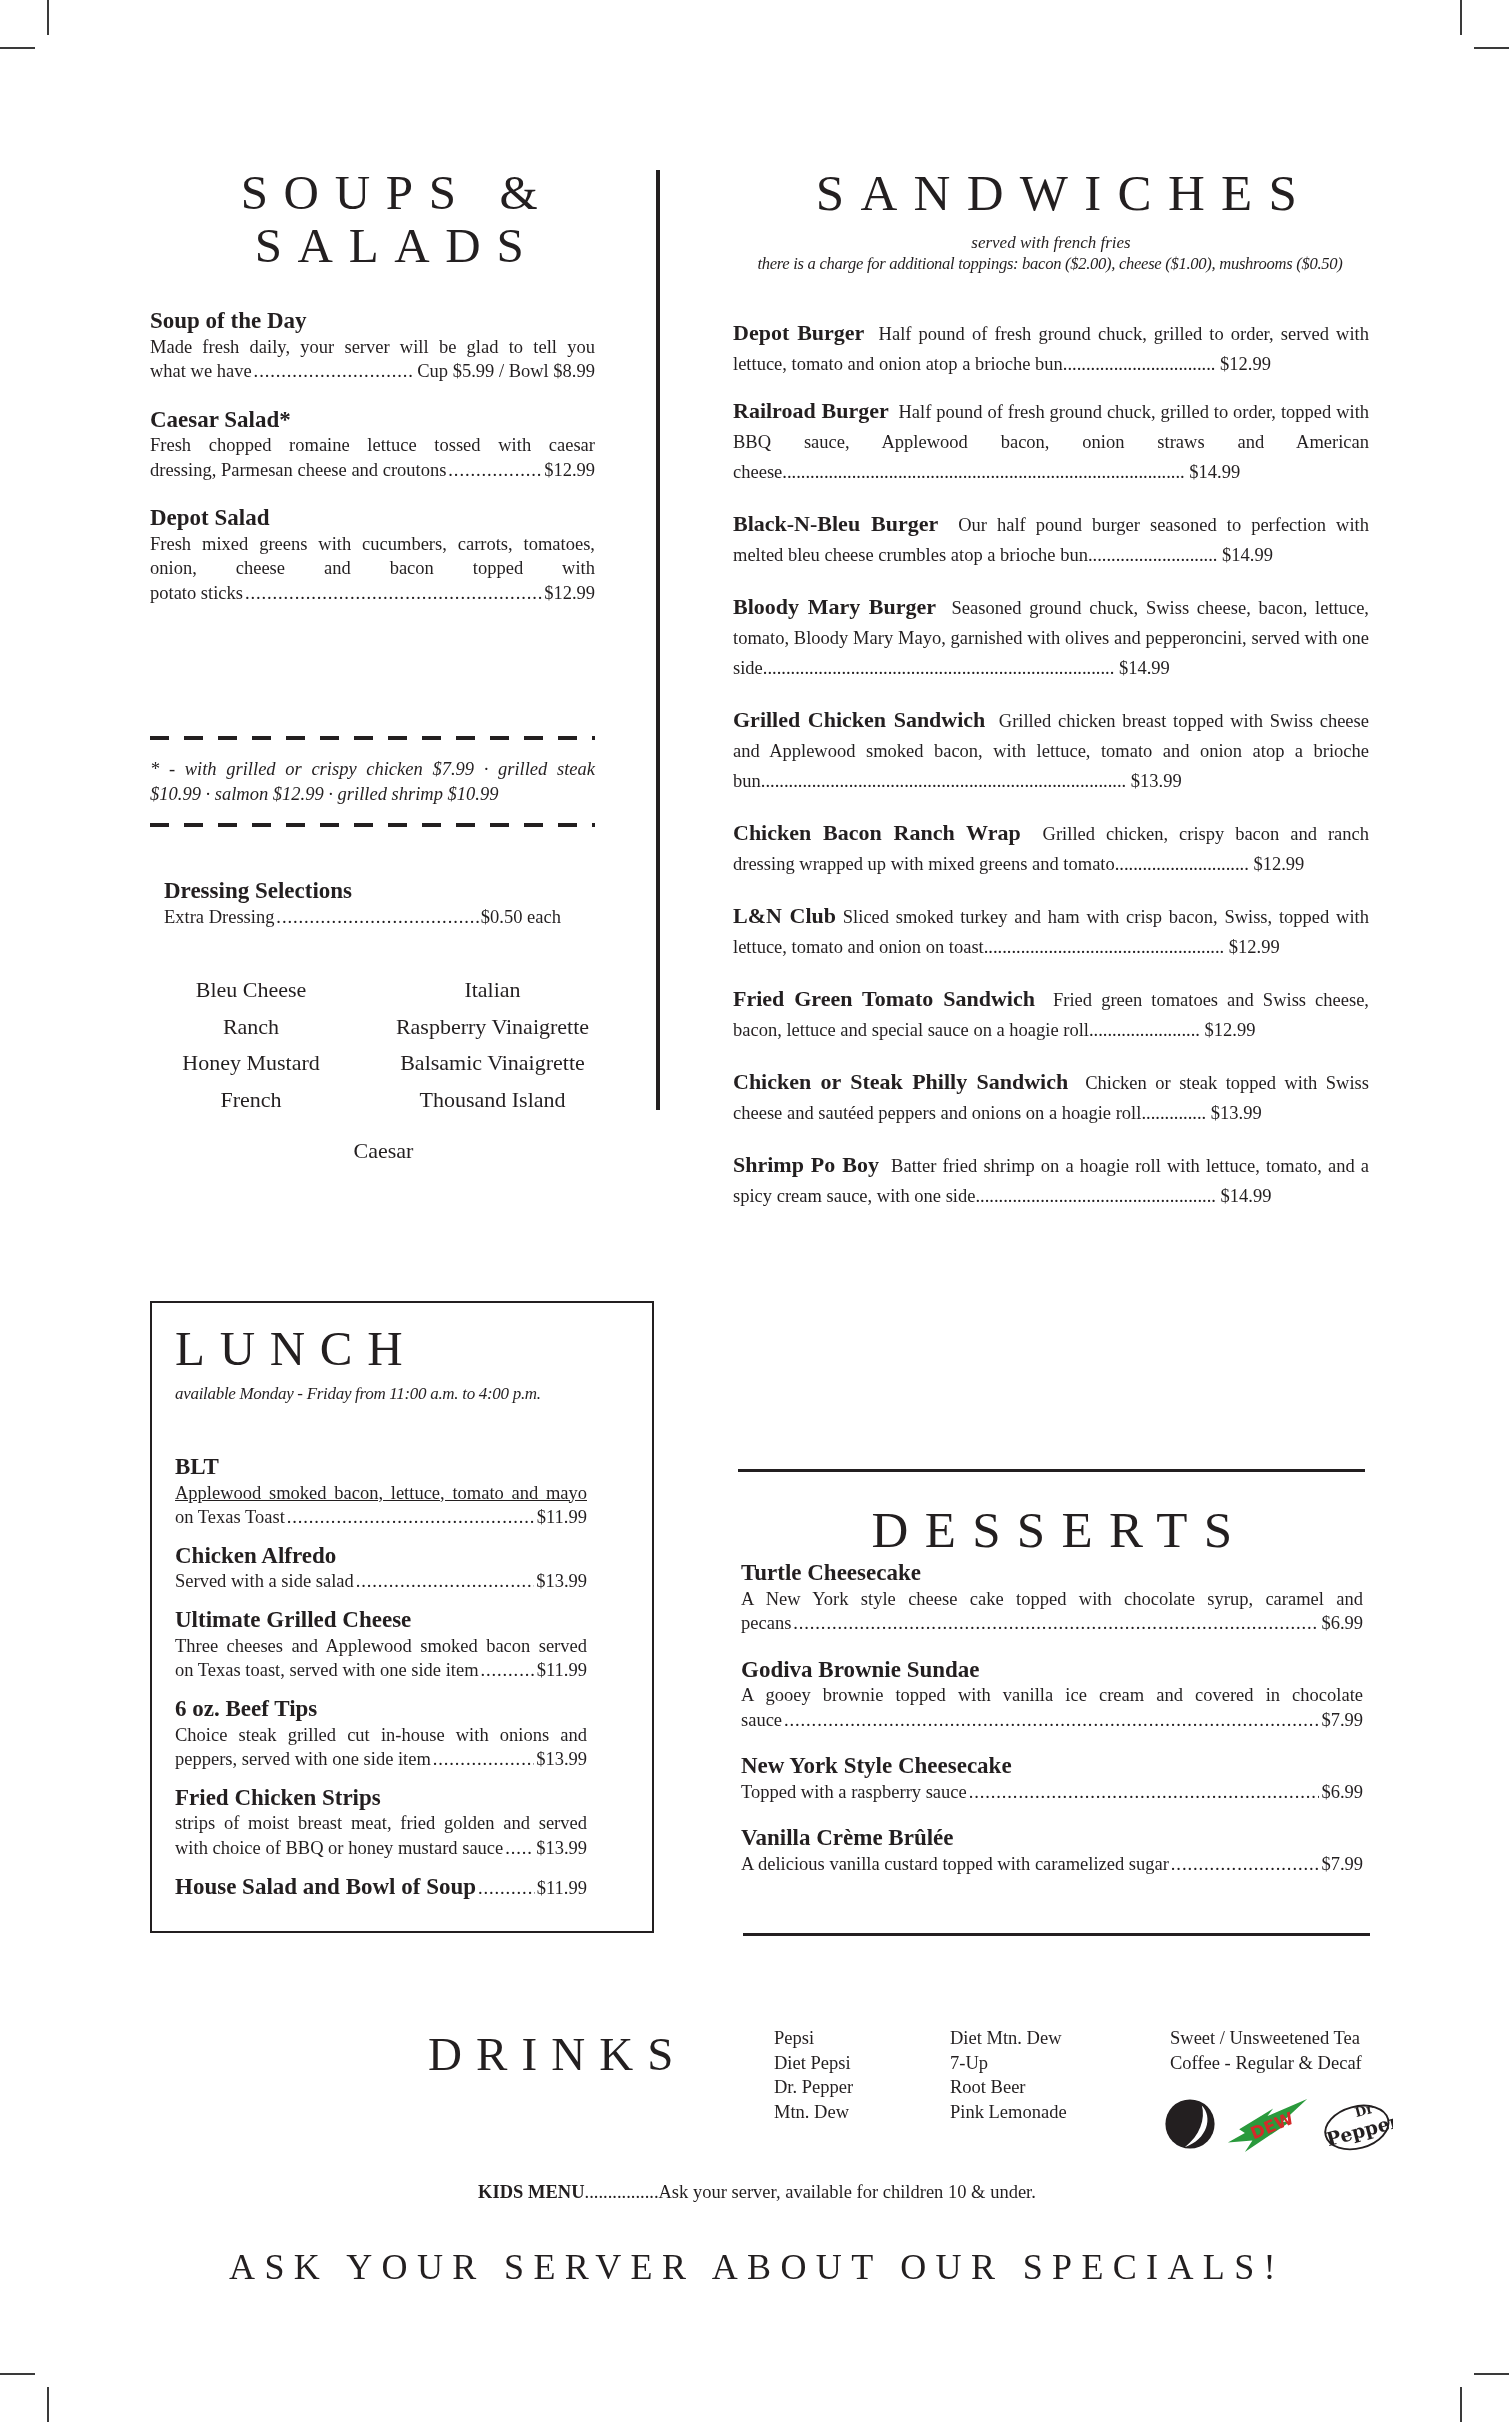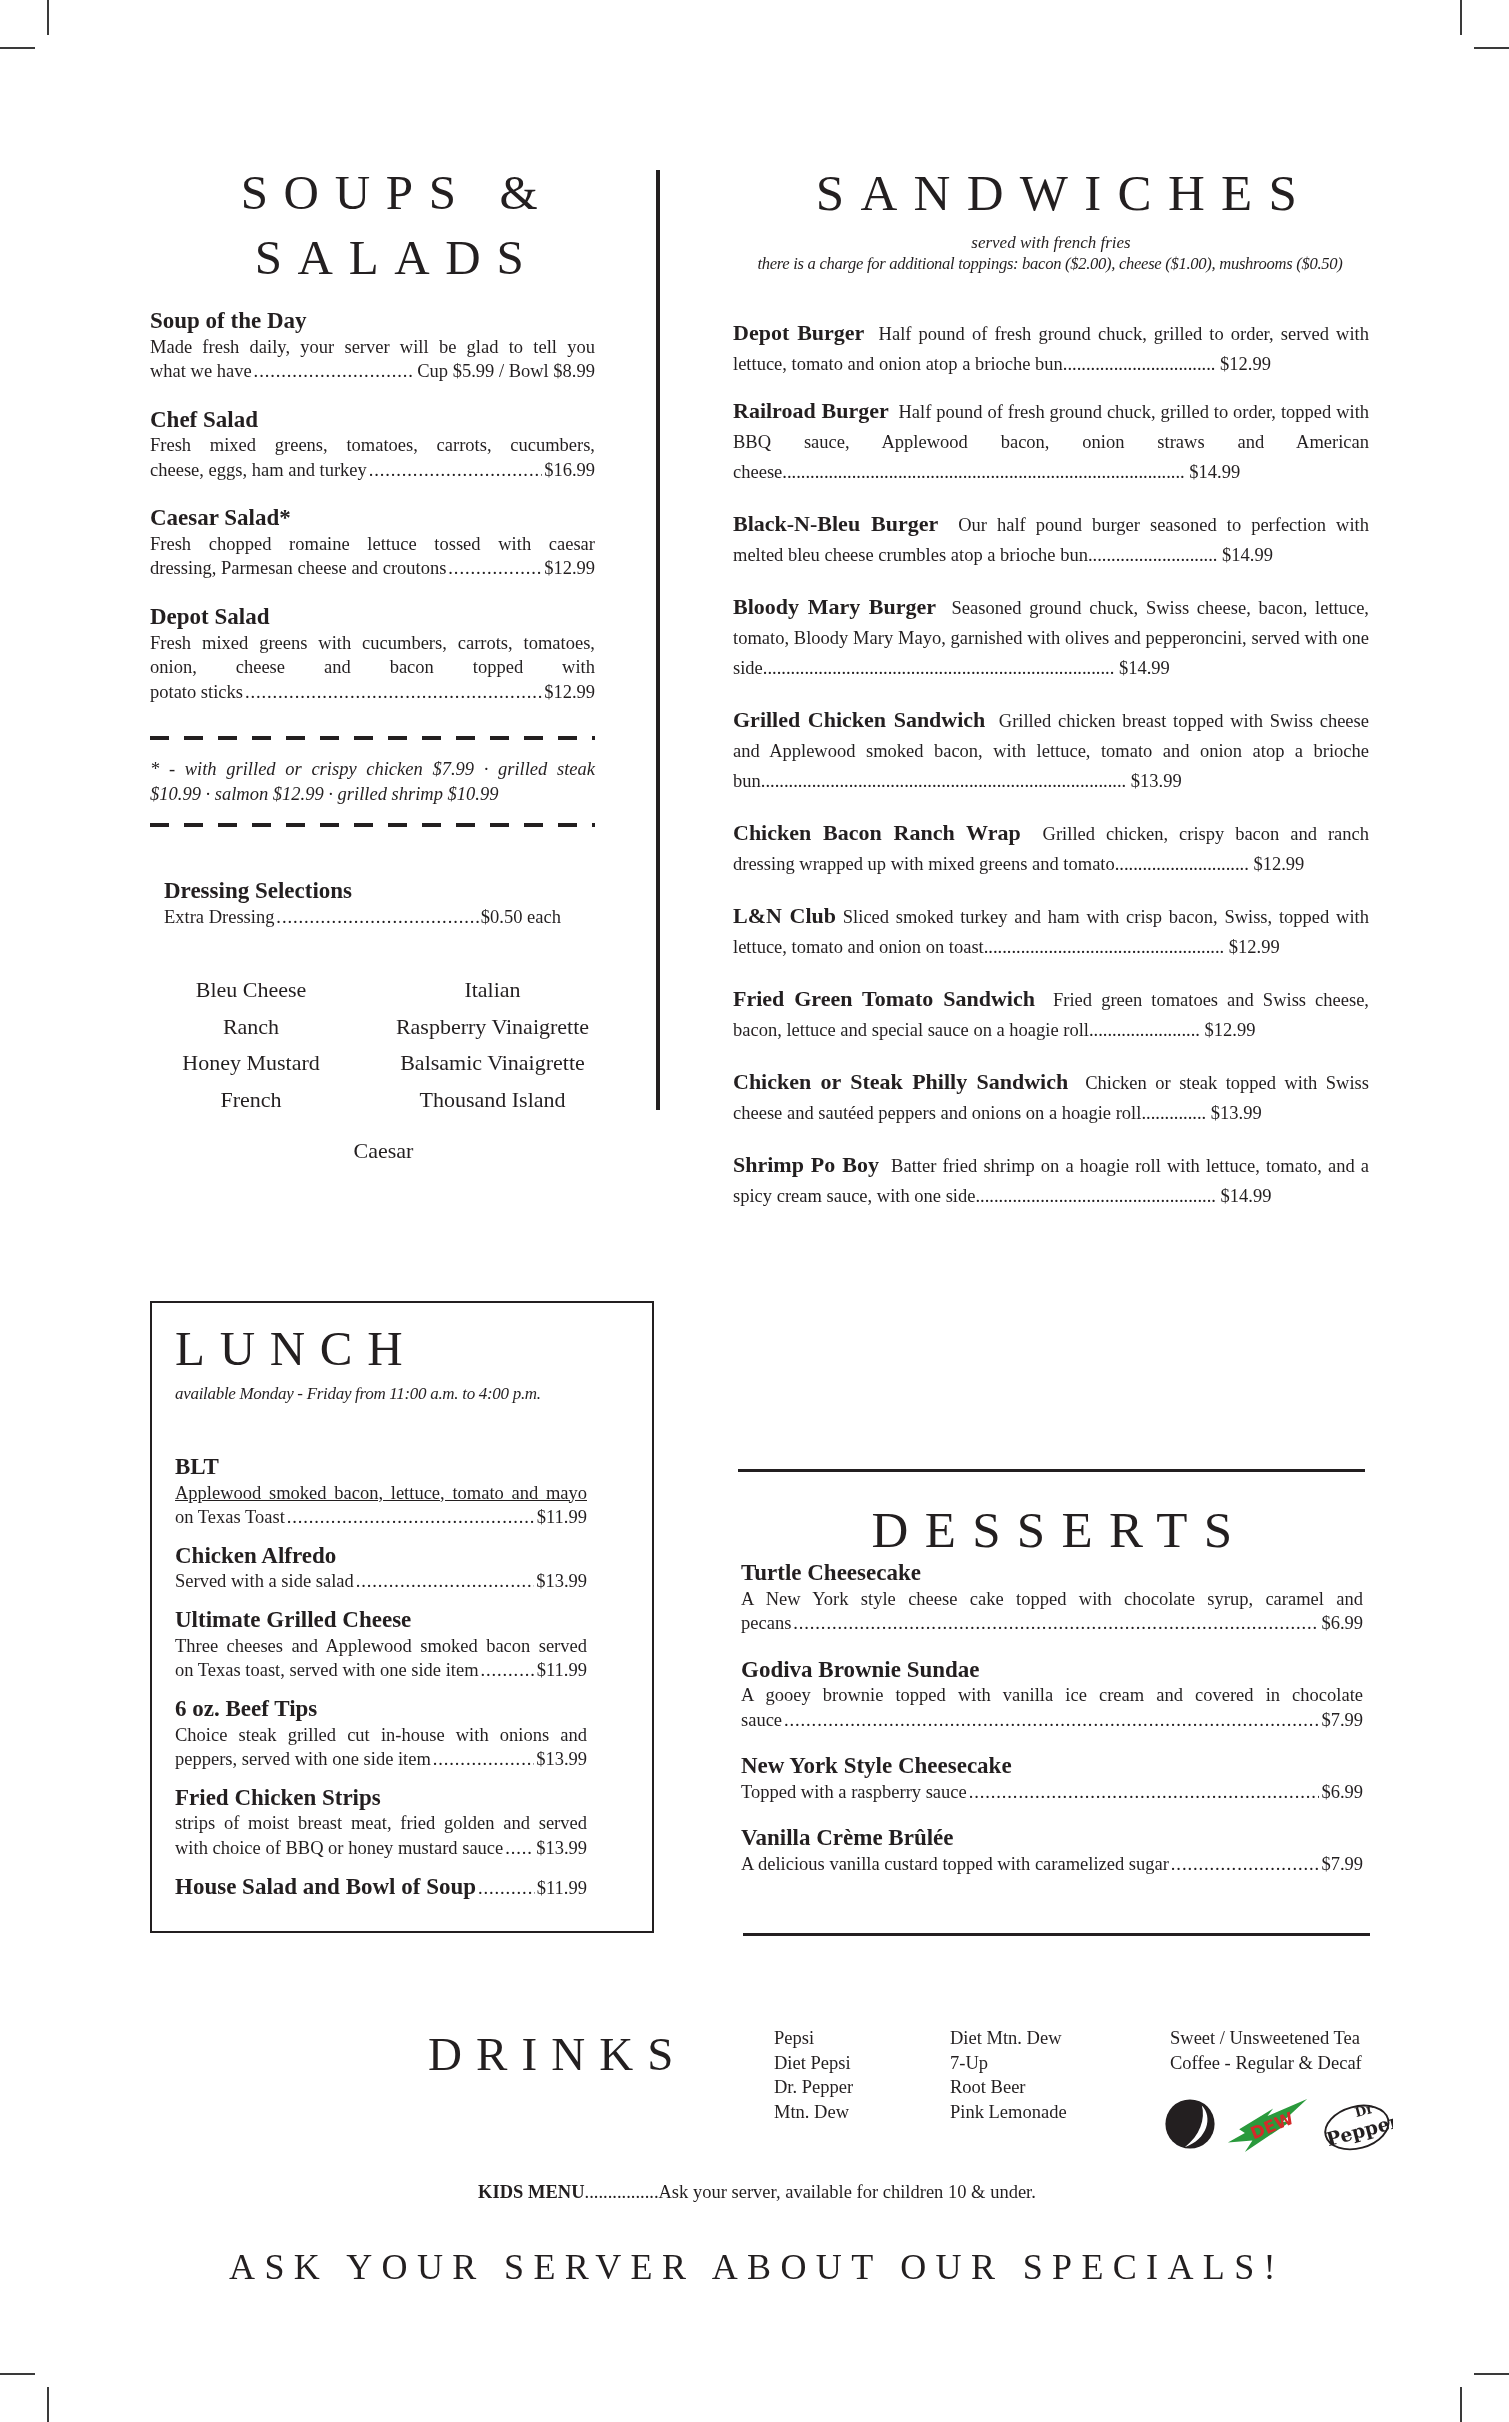--- a/index.html
+++ b/index.html
@@ -48,40 +48,31 @@
 <div class="crop" style="left:0;top:47px;width:35px;height:1.9px;"></div>
 <div class="crop" style="left:1460px;top:0;width:1.9px;height:35px;"></div>
 <div class="crop" style="left:1474px;top:47px;width:35px;height:1.9px;"></div>
 <div class="crop" style="left:47px;top:2387px;width:1.9px;height:36px;"></div>
 <div class="crop" style="left:0;top:2373px;width:35px;height:1.9px;"></div>
 <div class="crop" style="left:1460px;top:2387px;width:1.9px;height:36px;"></div>
 <div class="crop" style="left:1474px;top:2373px;width:35px;height:1.9px;"></div>
 
 <div class="section-title" style="left:189px;top:168px;width:416px;font-size:49px;">
   <div>SOUPS &amp;</div>
-  <div style="margin-top:16px;">SALADS</div>
+  <div style="margin-top:4px;">SALADS</div>
 </div>
 
 <div id="soups" class="abs">
   <div class="block">
     <div class="item-name">Soup of the Day</div>
     <div class="item-desc" style="text-align-last:justify;">Made fresh daily, your server will be glad to tell you</div>
     <div class="leader-line">
         <span class="txt">what we have</span>
         <span class="dots"></span>
         <span class="price">Cup $5.99 / Bowl $8.99</span>
-      </div>
-  </div>
-  <div class="block">
-    <div class="item-name">Chef Salad</div>
-    <div class="item-desc" style="text-align-last:justify;">Fresh mixed greens, tomatoes, carrots, cucumbers,</div>
-    <div class="leader-line">
-        <span class="txt">cheese, eggs, ham and turkey</span>
-        <span class="dots"></span>
-        <span class="price">$16.99</span>
       </div>
   </div>
   <div class="block">
     <div class="item-name">Caesar Salad*</div>
     <div class="item-desc" style="text-align-last:justify;">Fresh chopped romaine lettuce tossed with caesar</div>
     <div class="leader-line">
         <span class="txt">dressing, Parmesan cheese and croutons</span>
         <span class="dots"></span>
         <span class="price">$12.99</span>
       </div>

